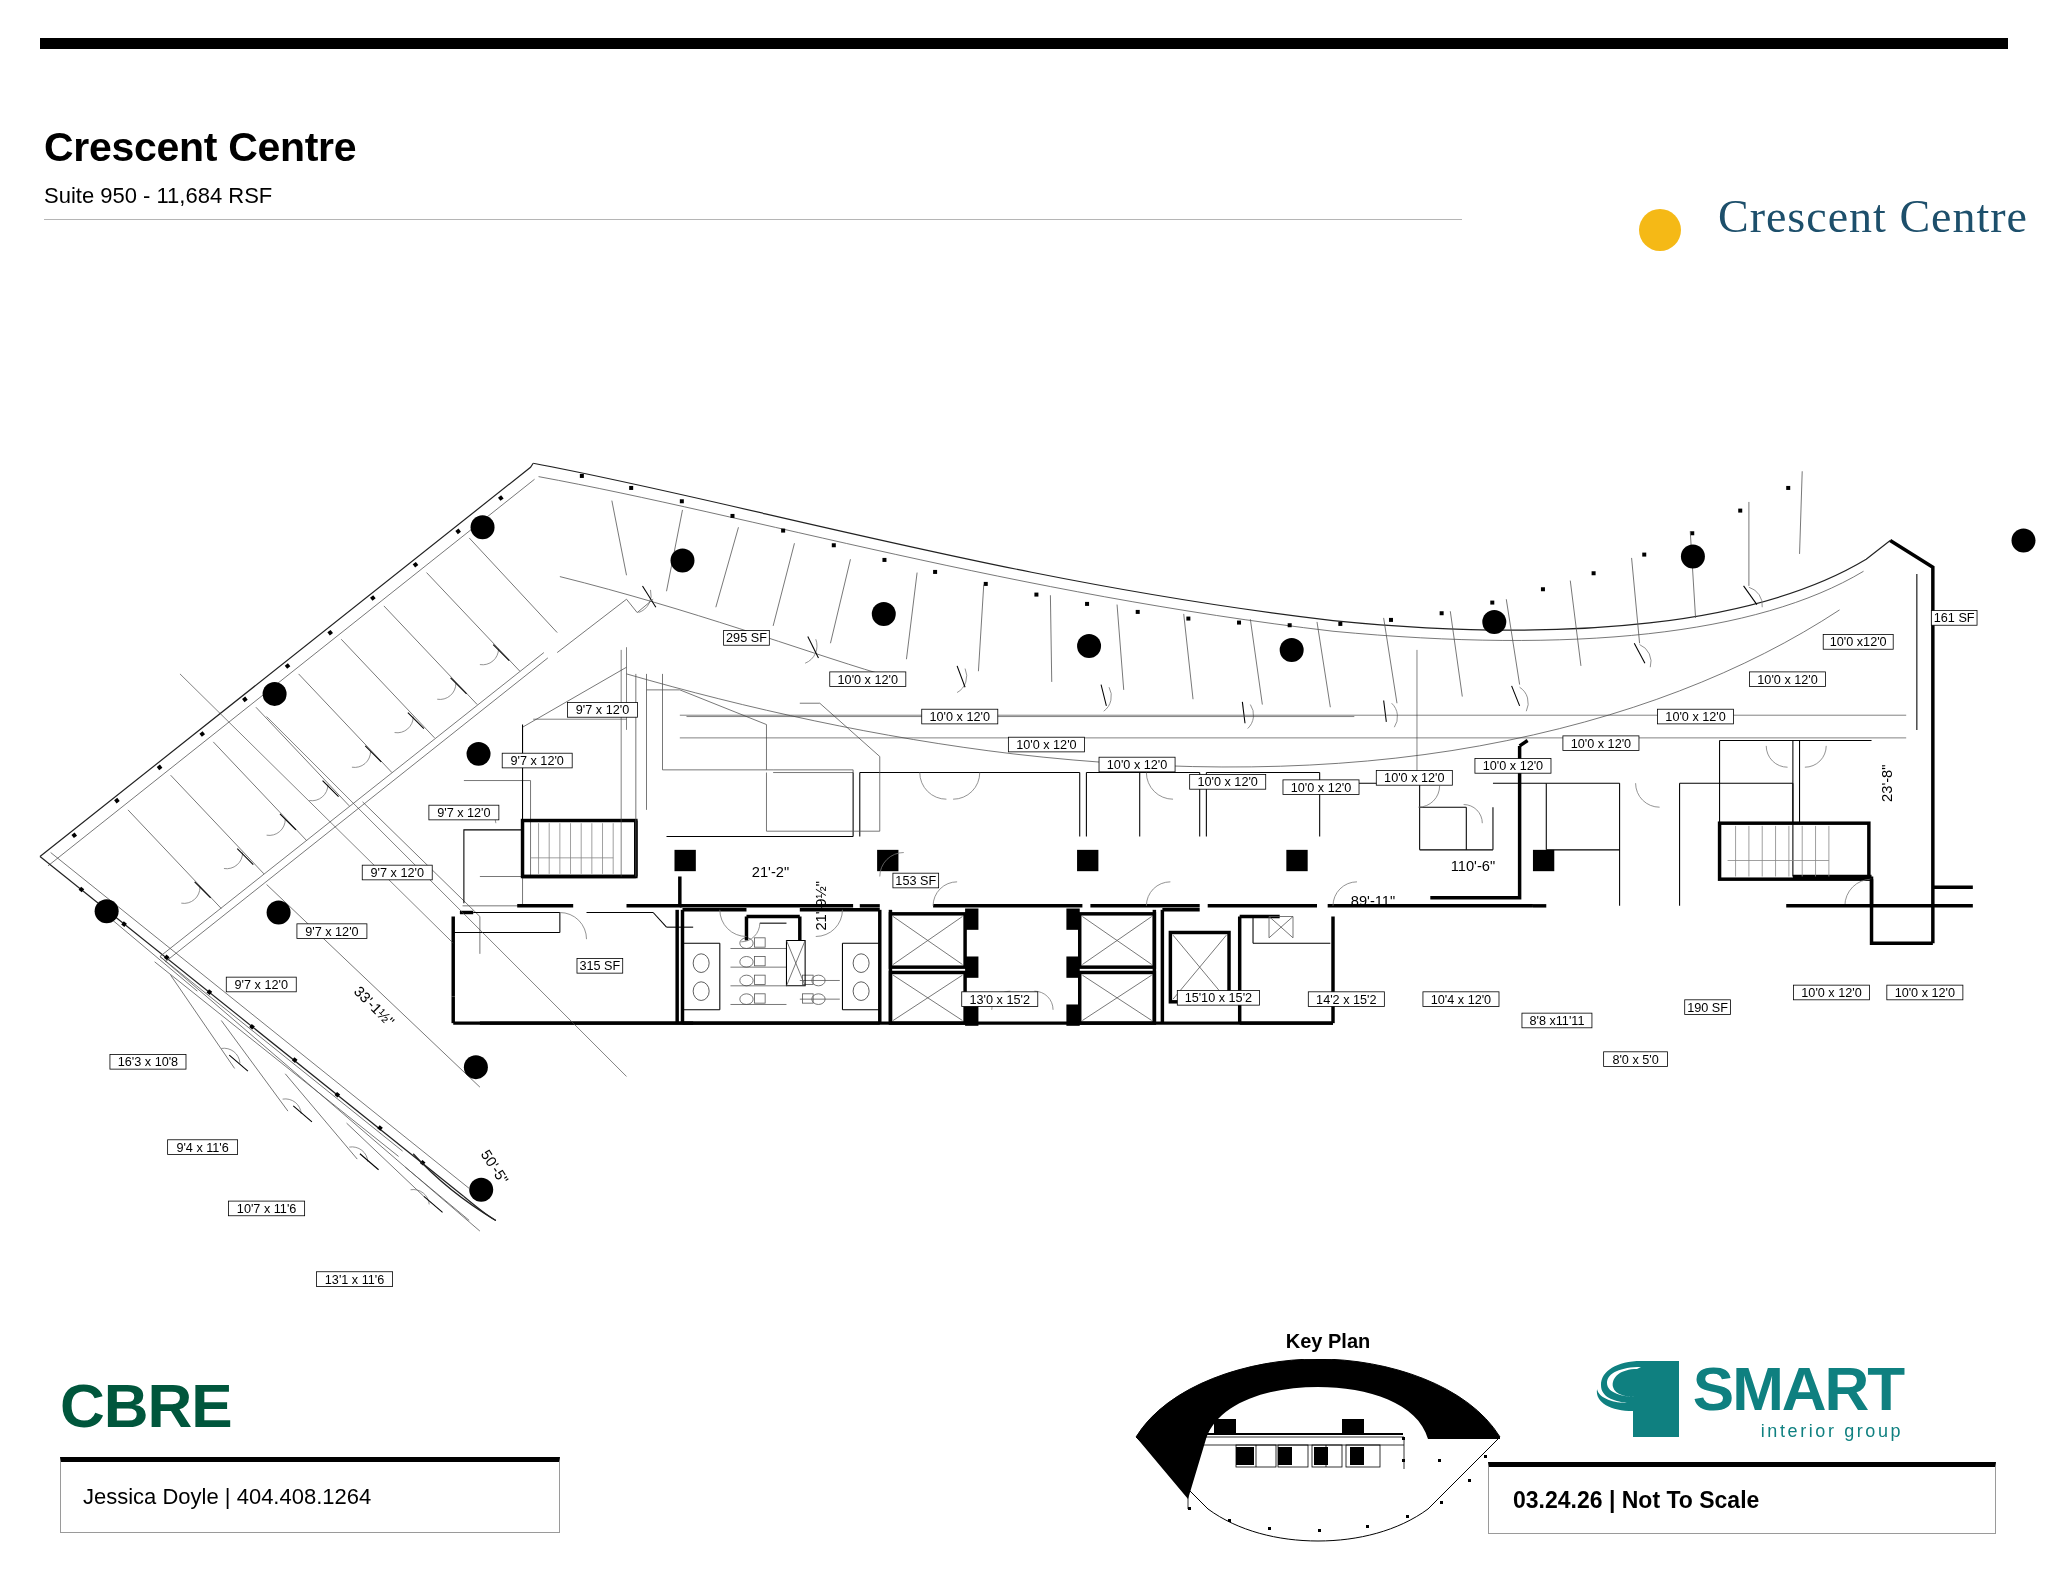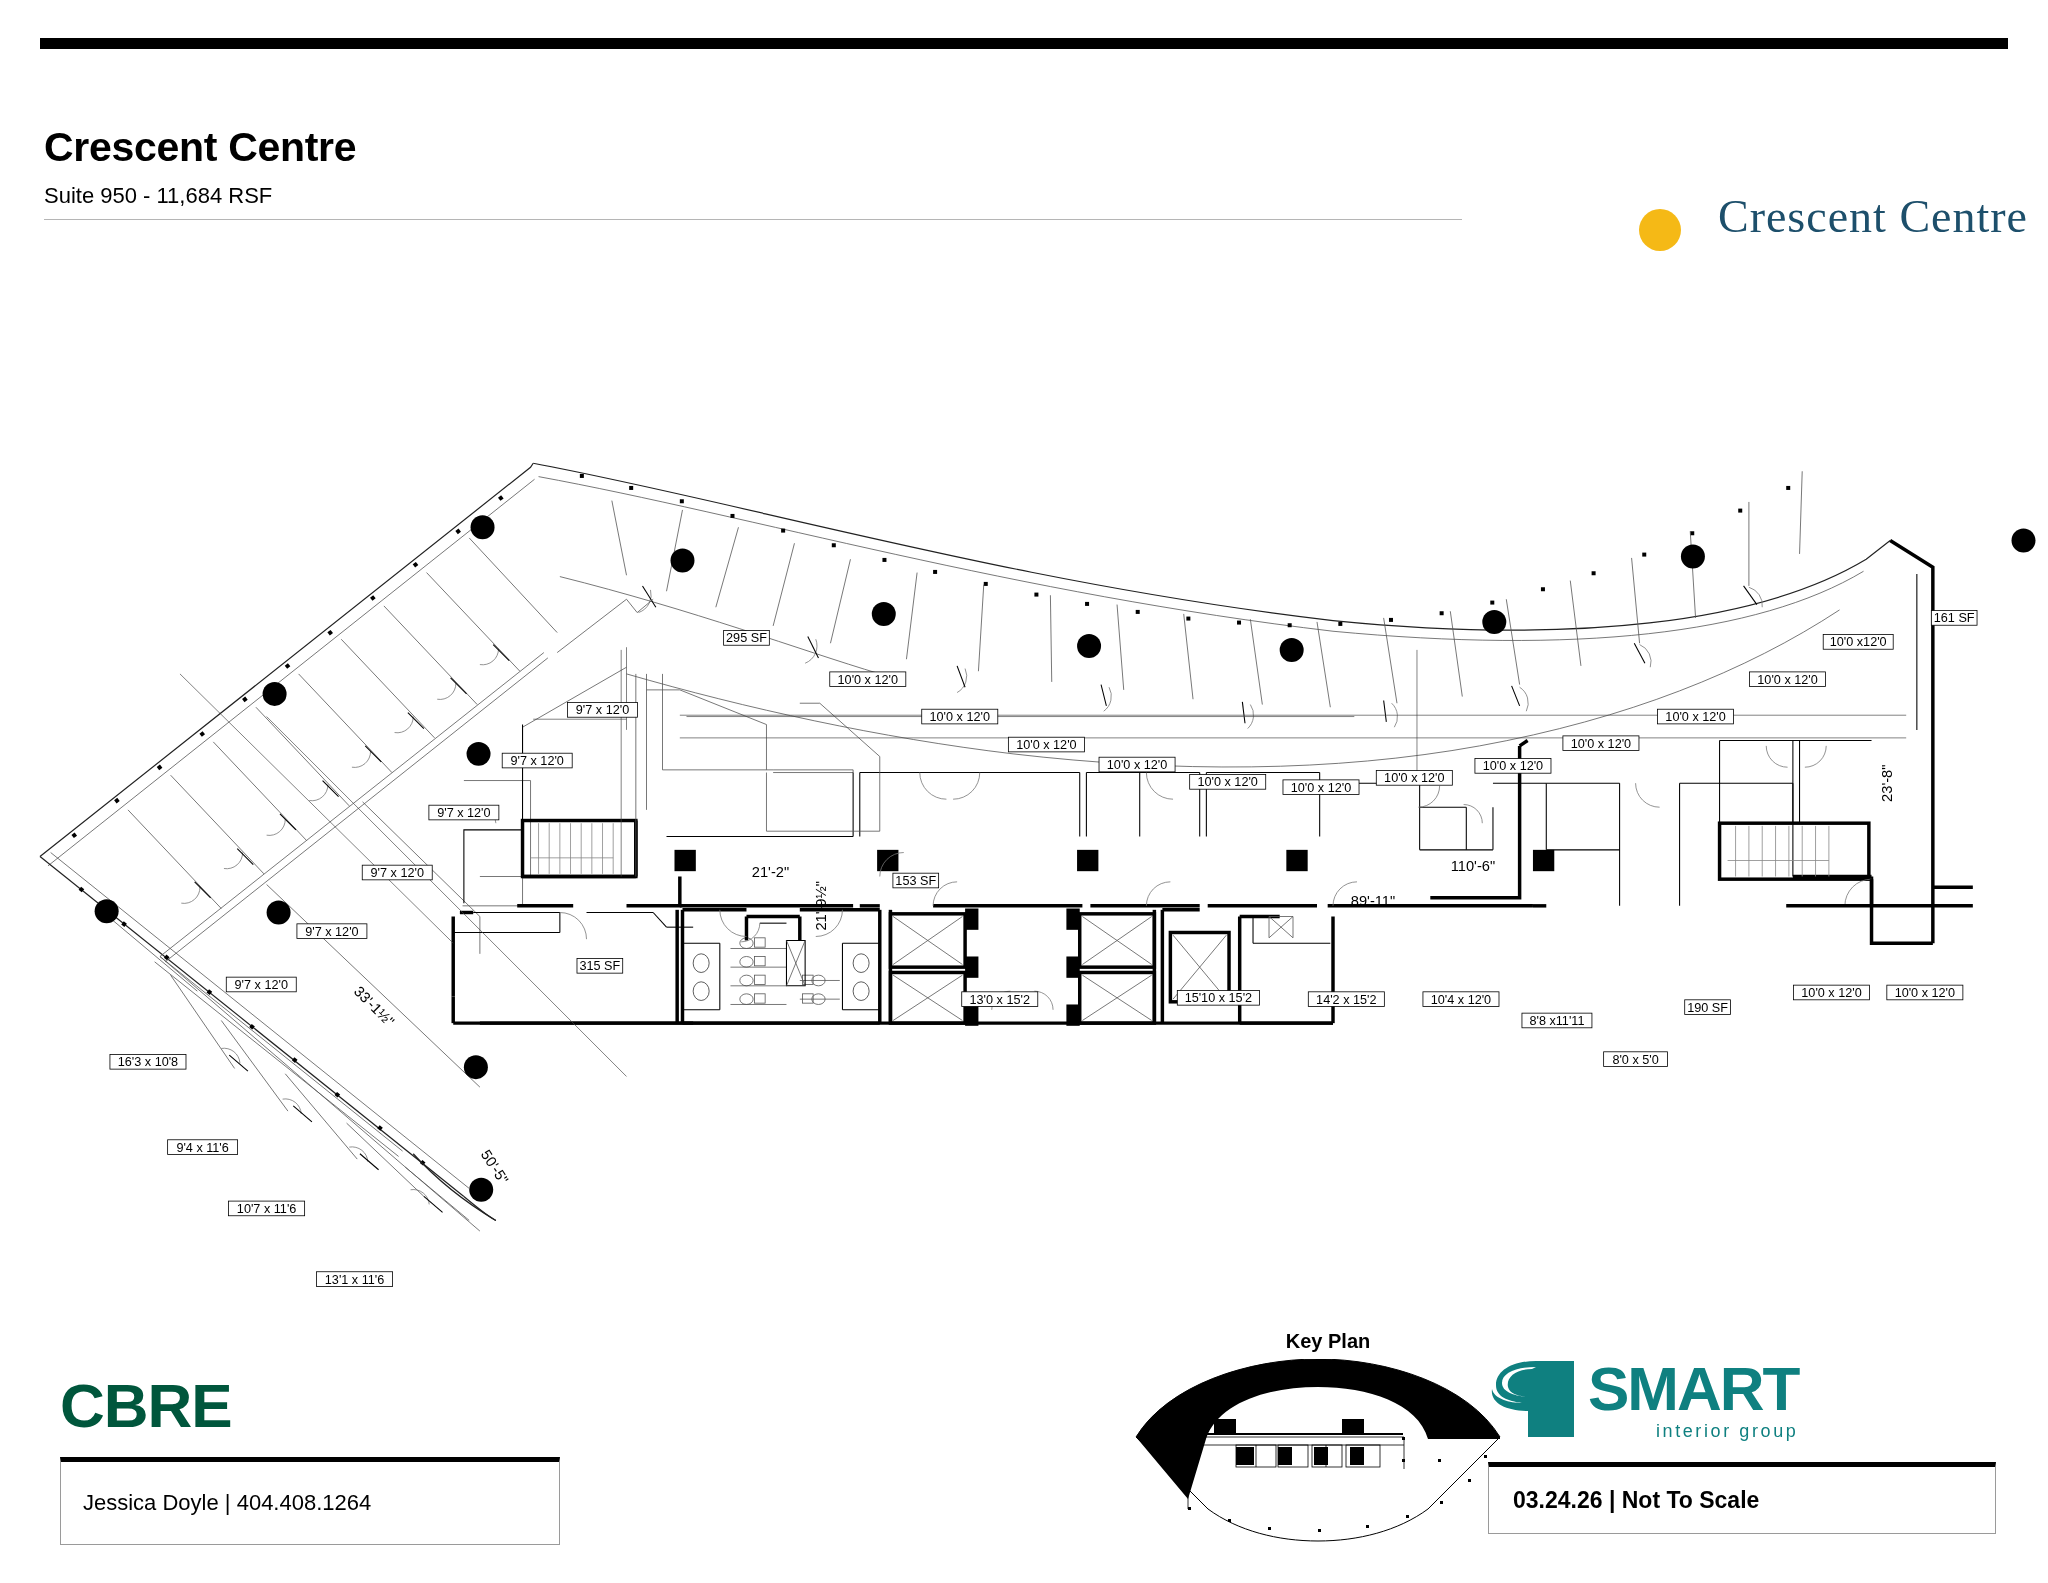--- a/index.html
+++ b/index.html
@@ -44,30 +44,30 @@
 
   
   #footer { position:absolute; left:0; top:1330px; width:2048px; height:253px; }
 
   #cbre-block { position:absolute; left:60px; top:45px; }
   #cbre-wordmark {
     font-size:62px; font-weight:bold; color:#00563c;
     letter-spacing:-1px; line-height:1; margin-bottom:20px;
   }
   #contact-box {
-    width:500px; height:88px; border:1px solid #9a9a9a; border-top:5px solid #000;
+    width:500px; height:76px; border:1px solid #9a9a9a; border-top:5px solid #000;
     display:flex; align-items:center; padding-left:22px;
     font-size:22px;
   }
 
   #keyplan-block { position:absolute; left:1128px; top:0px; width:400px; }
   #keyplan-title { font-size:20px; font-weight:bold; text-align:center; margin-bottom:6px; }
 
   #smart-block { position:absolute; right:40px; top:28px; width:520px; }
-  #smart-logo { display:flex; align-items:center; justify-content:flex-start; margin-bottom:22px; }
+  #smart-logo { display:flex; align-items:center; justify-content:center; margin-bottom:22px; }
   #smart-mark { width:96px; height:80px; margin-right:4px; }
   #smart-text { display:flex; flex-direction:column; line-height:1; }
   #smart-name { font-size:62px; font-weight:bold; color:#0f8080; letter-spacing:-2px; }
   #smart-sub { font-size:18px; color:#0f8080; letter-spacing:2.6px; text-align:right; margin-top:2px;}
   #date-box {
     width:508px; height:72px; border:1px solid #9a9a9a; border-top:5px solid #000;
     display:flex; align-items:center; padding-left:24px;
     font-size:23px; font-weight:bold;
   }
 

